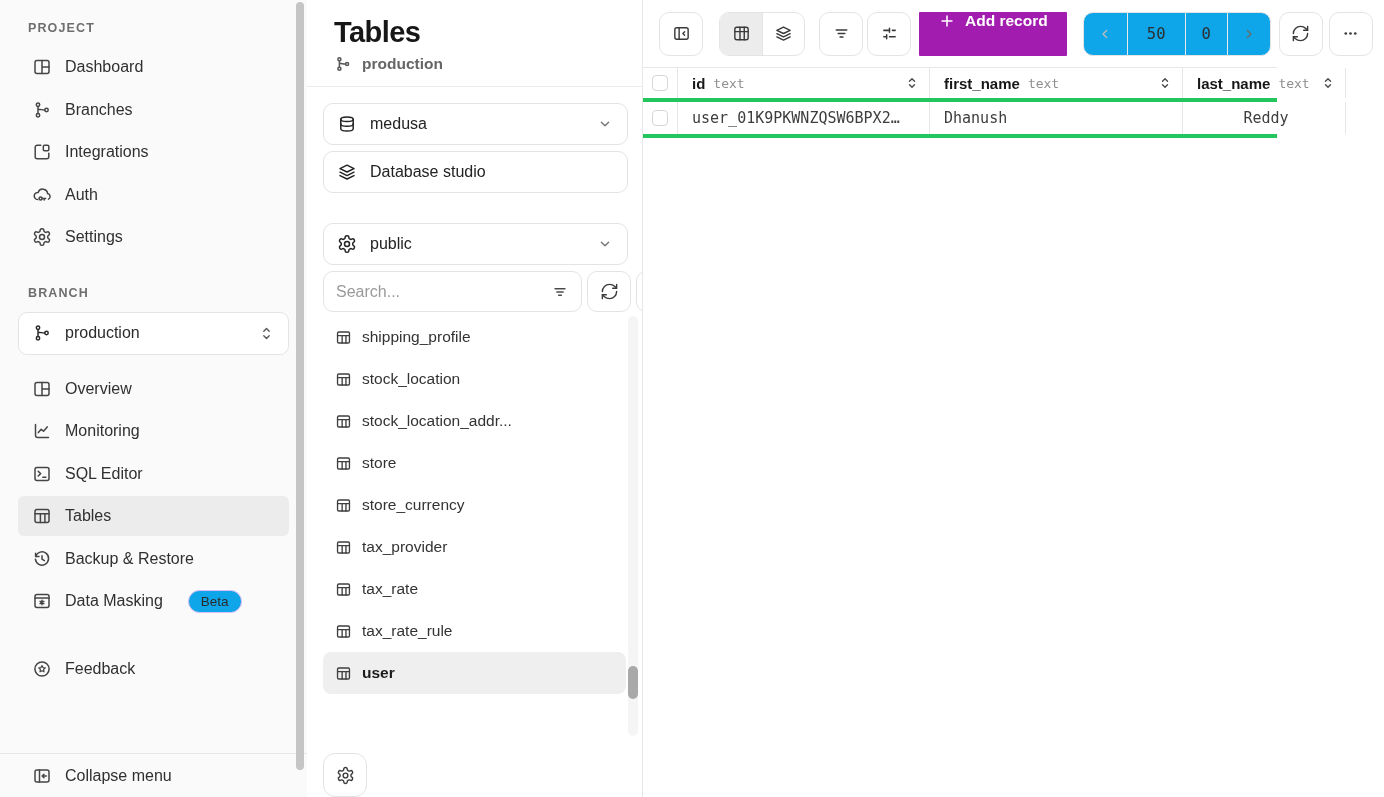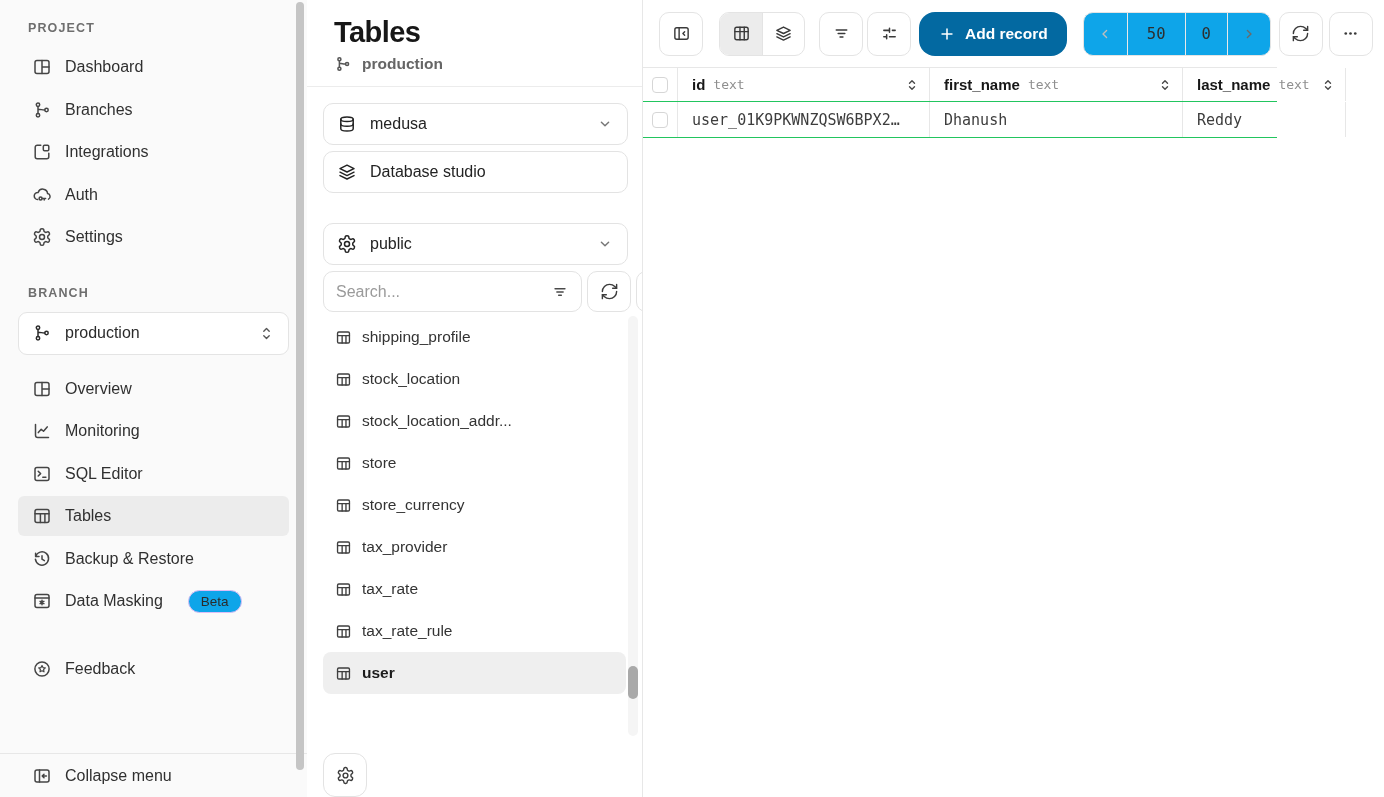--- a/index.html
+++ b/index.html
@@ -142,46 +142,46 @@
   .seg-btn {
     width:42px; display:flex; align-items:center; justify-content:center;
     color:#3a3a3a; cursor:pointer;
   }
   .seg-btn.active { background:#ececec; }
   .seg-btn + .seg-btn { border-left:1px solid #e4e4e4; }
   .ml14 { margin-left:14px; } .ml4 { margin-left:4px; }
   .ml8 { margin-left:8px; } .ml6 { margin-left:6px; } .ml20 { margin-left:20px; }
   .add-record {
     margin-left:8px; height:44px; padding:0 19px; flex:none;
-    background:#0369a1; color:#fff; border:none; border-radius:16px;
-    display:flex; align-items:center; gap:9px;
+    background:#a21caf; color:#fff; border:none; border-radius:1px;
+    display:flex; align-items:flex-start; gap:9px;
     font-size:15.5px; font-weight:600; font-family:"Liberation Sans",sans-serif;
     cursor:pointer;
   }
   .pager {
     margin-left:16px; height:44px; flex:none; display:flex;
     border:1px solid #e4e4e4; border-radius:10px; overflow:hidden; background:#0ea5e9;
   }
   .pg {
     display:flex; align-items:center; justify-content:center;
     font-family:"DejaVu Sans Mono",monospace; font-size:15.5px; color:#2e2e2e;
   }
   .pg + .pg { border-left:1px solid #e9e9e9; }
   .pg.arrow { width:43px; color:#6a6a6a; cursor:pointer; }
   .pg.arrow.disabled { color:#bdbdbd; }
   .pg.w58 { width:58px; } .pg.w42 { width:42px; }
 
-  .grid-head, .grid-row { display:flex; flex:none; border-bottom:1px solid #22c55e; }
+  .grid-head, .grid-row { display:flex; flex:none; border-bottom:4px solid #22c55e; }
   .grid-head { height:34px; }
   .grid-row  { height:36px; }
   .gc { display:flex; align-items:center; border-right:1px solid #e7e7e7; overflow:hidden; }
   .gc.check { width:35px; flex:none; justify-content:center; }
   .gc.c-id { width:252px; flex:none; padding:0 10px 0 14px; }
   .gc.c-fn { width:253px; flex:none; padding:0 10px 0 14px; }
-  .gc.c-ln { width:163px; flex:none; padding:0 10px 0 14px; }
+  .gc.c-ln { width:163px; flex:none; padding:0 10px 0 14px;justify-content:center; }
   .gc.c-em { flex:1; padding:0 0 0 14px; border-right:none; }
   .col-name { font-size:15px; font-weight:700; color:#171717; white-space:nowrap; }
   .col-type {
     margin-left:8px; font-family:"DejaVu Sans Mono",monospace;
     font-size:13px; color:#8f8f8f; white-space:nowrap;
   }
   .sort { margin-left:auto; color:#4a4a4a; cursor:pointer; flex:none; }
   .cell {
     font-family:"DejaVu Sans Mono",monospace; font-size:15px; color:#3d3d3d;
     white-space:nowrap; overflow:hidden;

